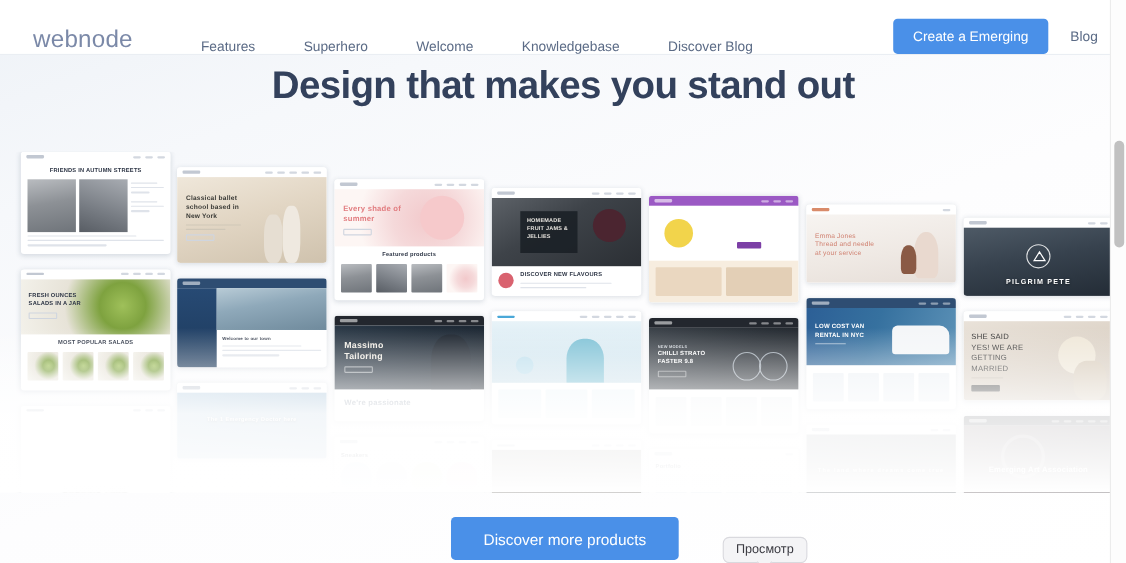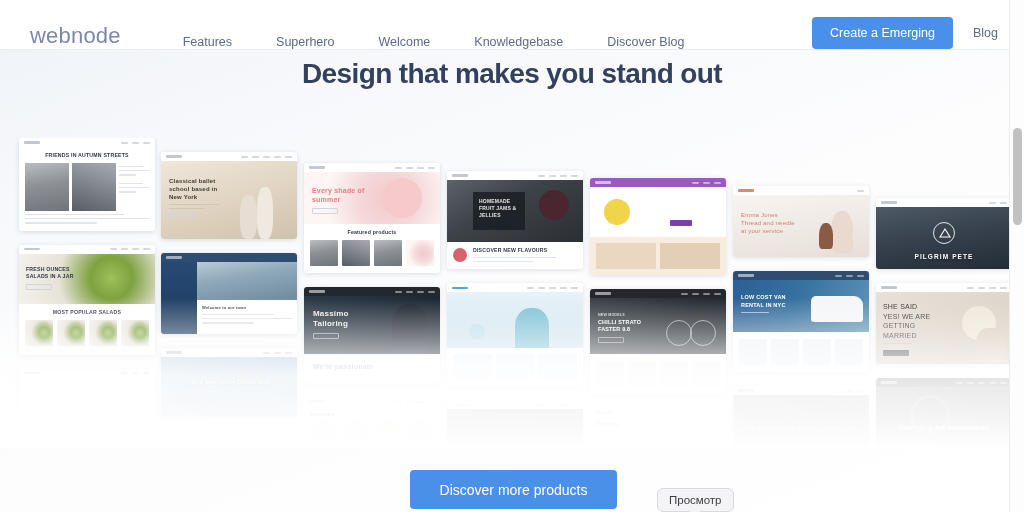--- a/index.html
+++ b/index.html
@@ -34,21 +34,21 @@
   .btn-create {
     background: #4a90e8; color: #fff; font-size: 12.5px;
     border: none; border-radius: 4px; padding: 9px 18px; cursor: pointer;
     white-space: nowrap;
   }
   .login-link { font-size: 12.5px; color: #5b6b86; text-decoration: none; }
 
   
   .hero { position: absolute; top: 50px; left: 0; width: 1024px; text-align: center; z-index: 20; }
   .hero-title {
-    margin-top: 8px; font-size: 28px; font-weight: 700; color: #33415c;
+    margin-top: 8px; font-size: 35px; font-weight: 700; color: #33415c;
     letter-spacing: -.6px;
   }
   .hero-sub { margin-top: 13px; font-size: 14px; color: #6b7b96; }
 
   
   .grid {
     position: absolute; top: 138px; left: 0; width: 1024px; height: 310px;
     z-index: 10; overflow: hidden;
   }
   .col { position: absolute; width: 136px; }

